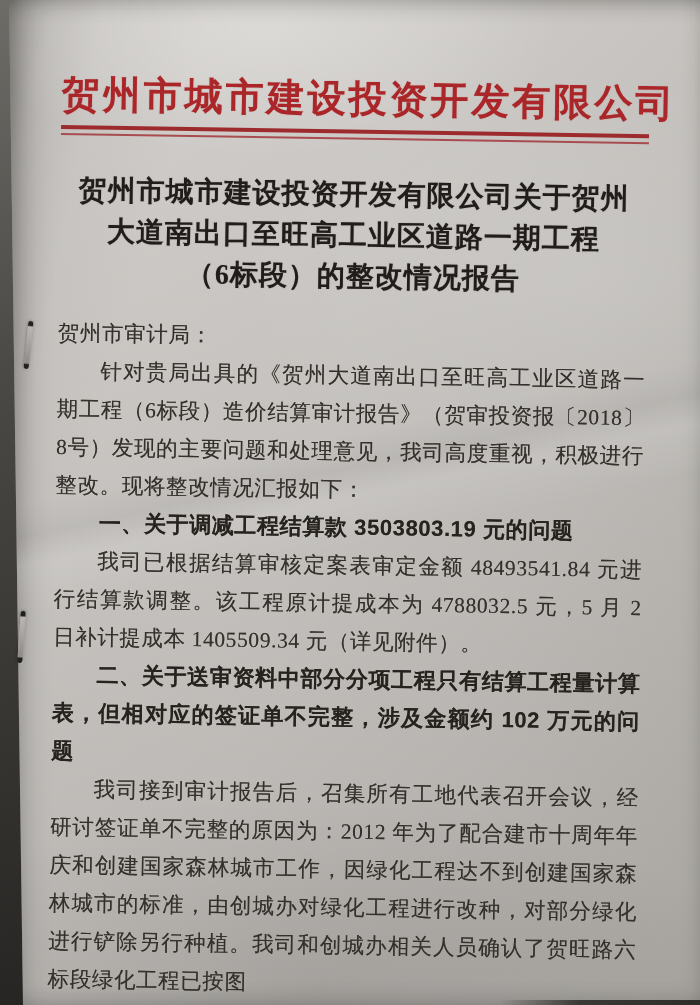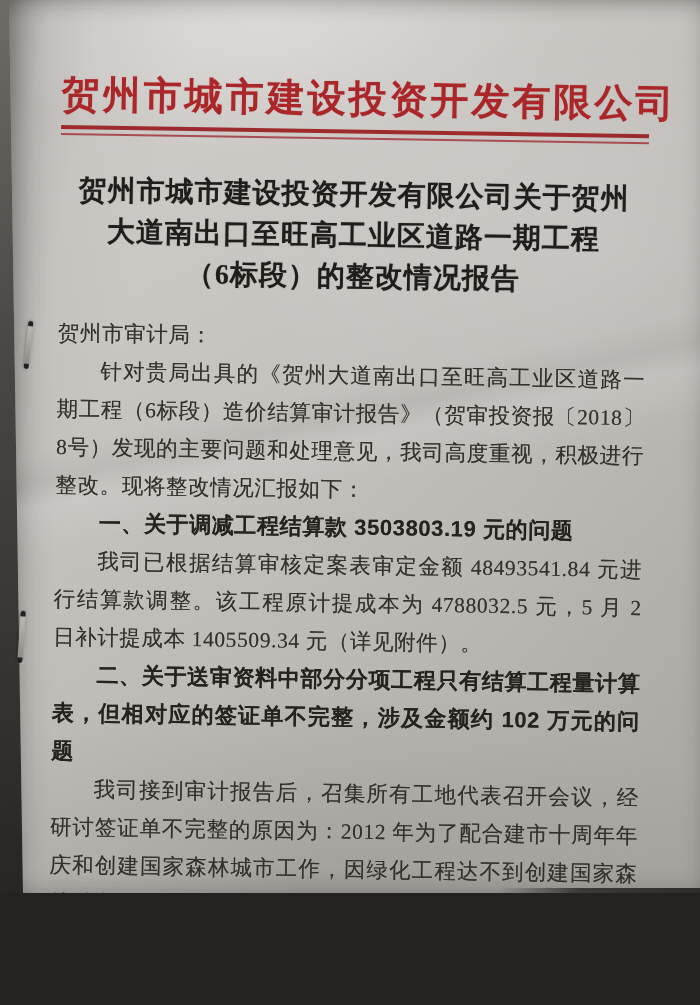--- a/index.html
+++ b/index.html
@@ -6,21 +6,21 @@
     margin: 0;
     padding: 0;
     width: 700px;
     height: 1005px;
     overflow: hidden;
     background: #232220;
   }
   .photo {
     position: relative;
     width: 700px;
-    height: 893px;
+    height: 1005px;
     background: linear-gradient(175deg, #6e6c67 0%, #4a4945 35%, #232220 100%);
   }
   
   .paper {
     position: absolute;
     inset: 0;
     clip-path: polygon(9px 0, 100% 0, 100% 100%, 23px 100%);
     background:
       linear-gradient(to bottom, rgba(255,255,255,0.10), rgba(0,0,0,0.08)),
       linear-gradient(105deg, #a9a6a1 0%, #c2bfbb 6%, #cbc8c4 22%, #c8c5c1 45%, #c1beba 70%, #b6b3ae 100%);

